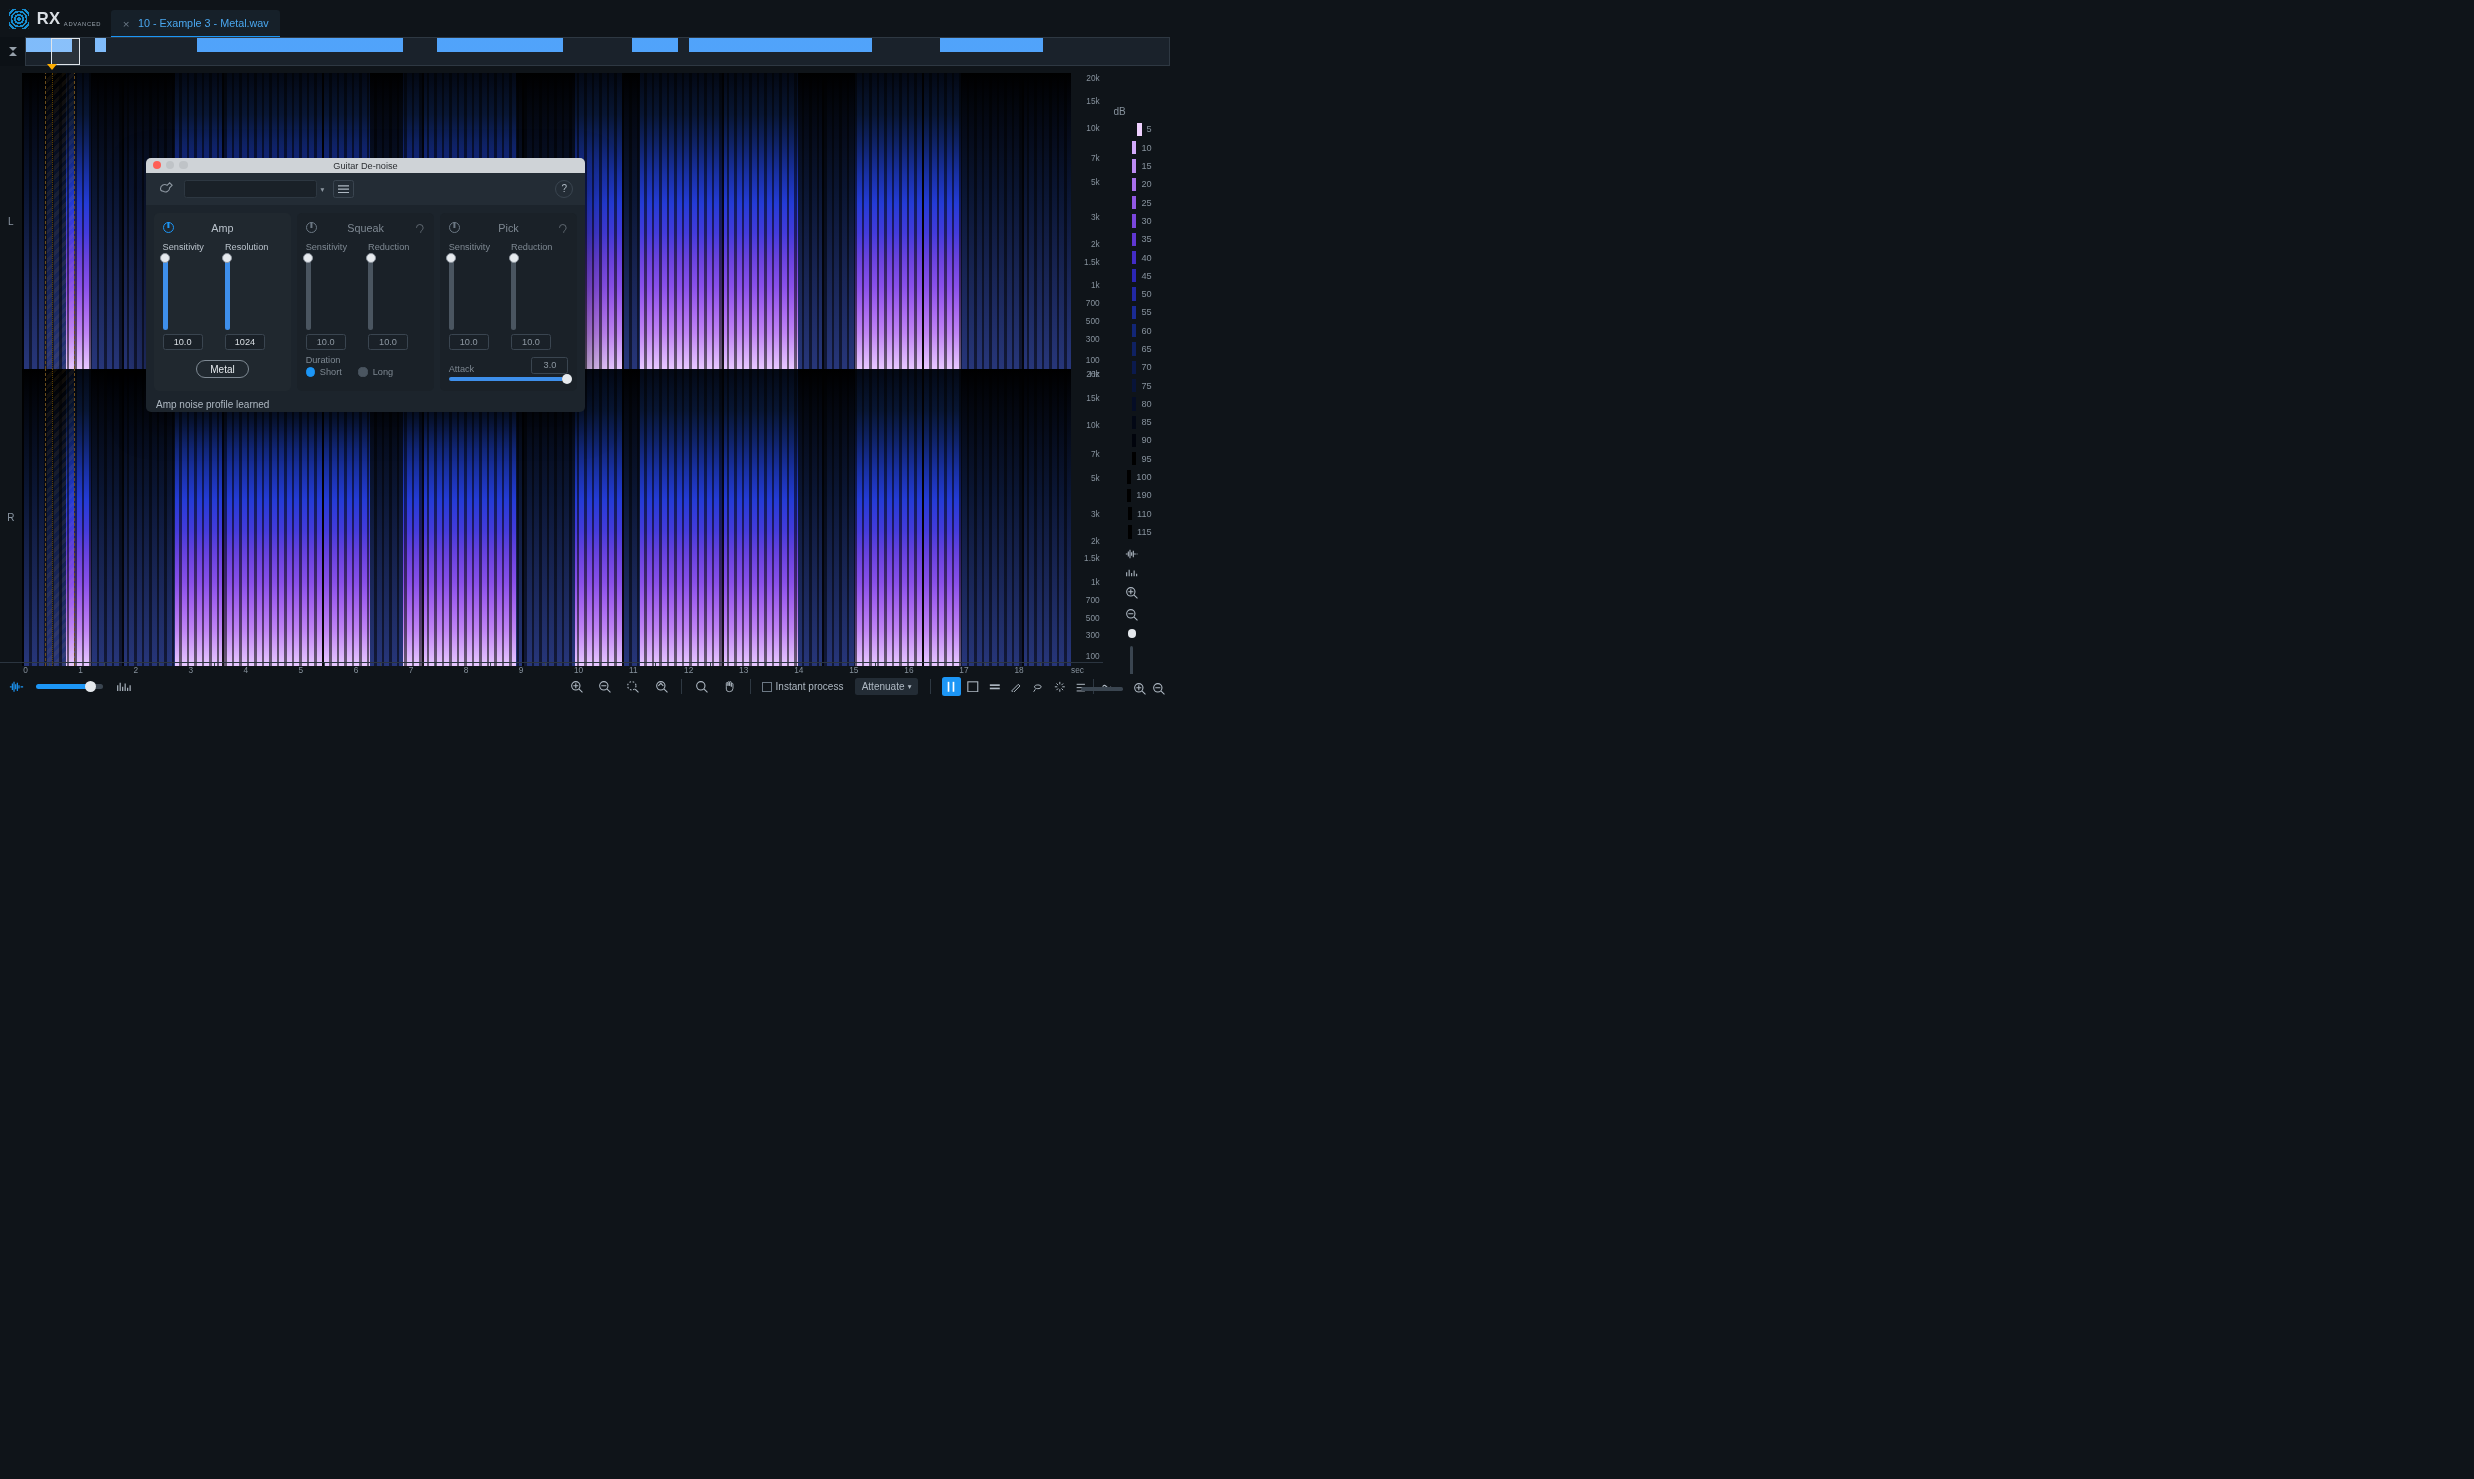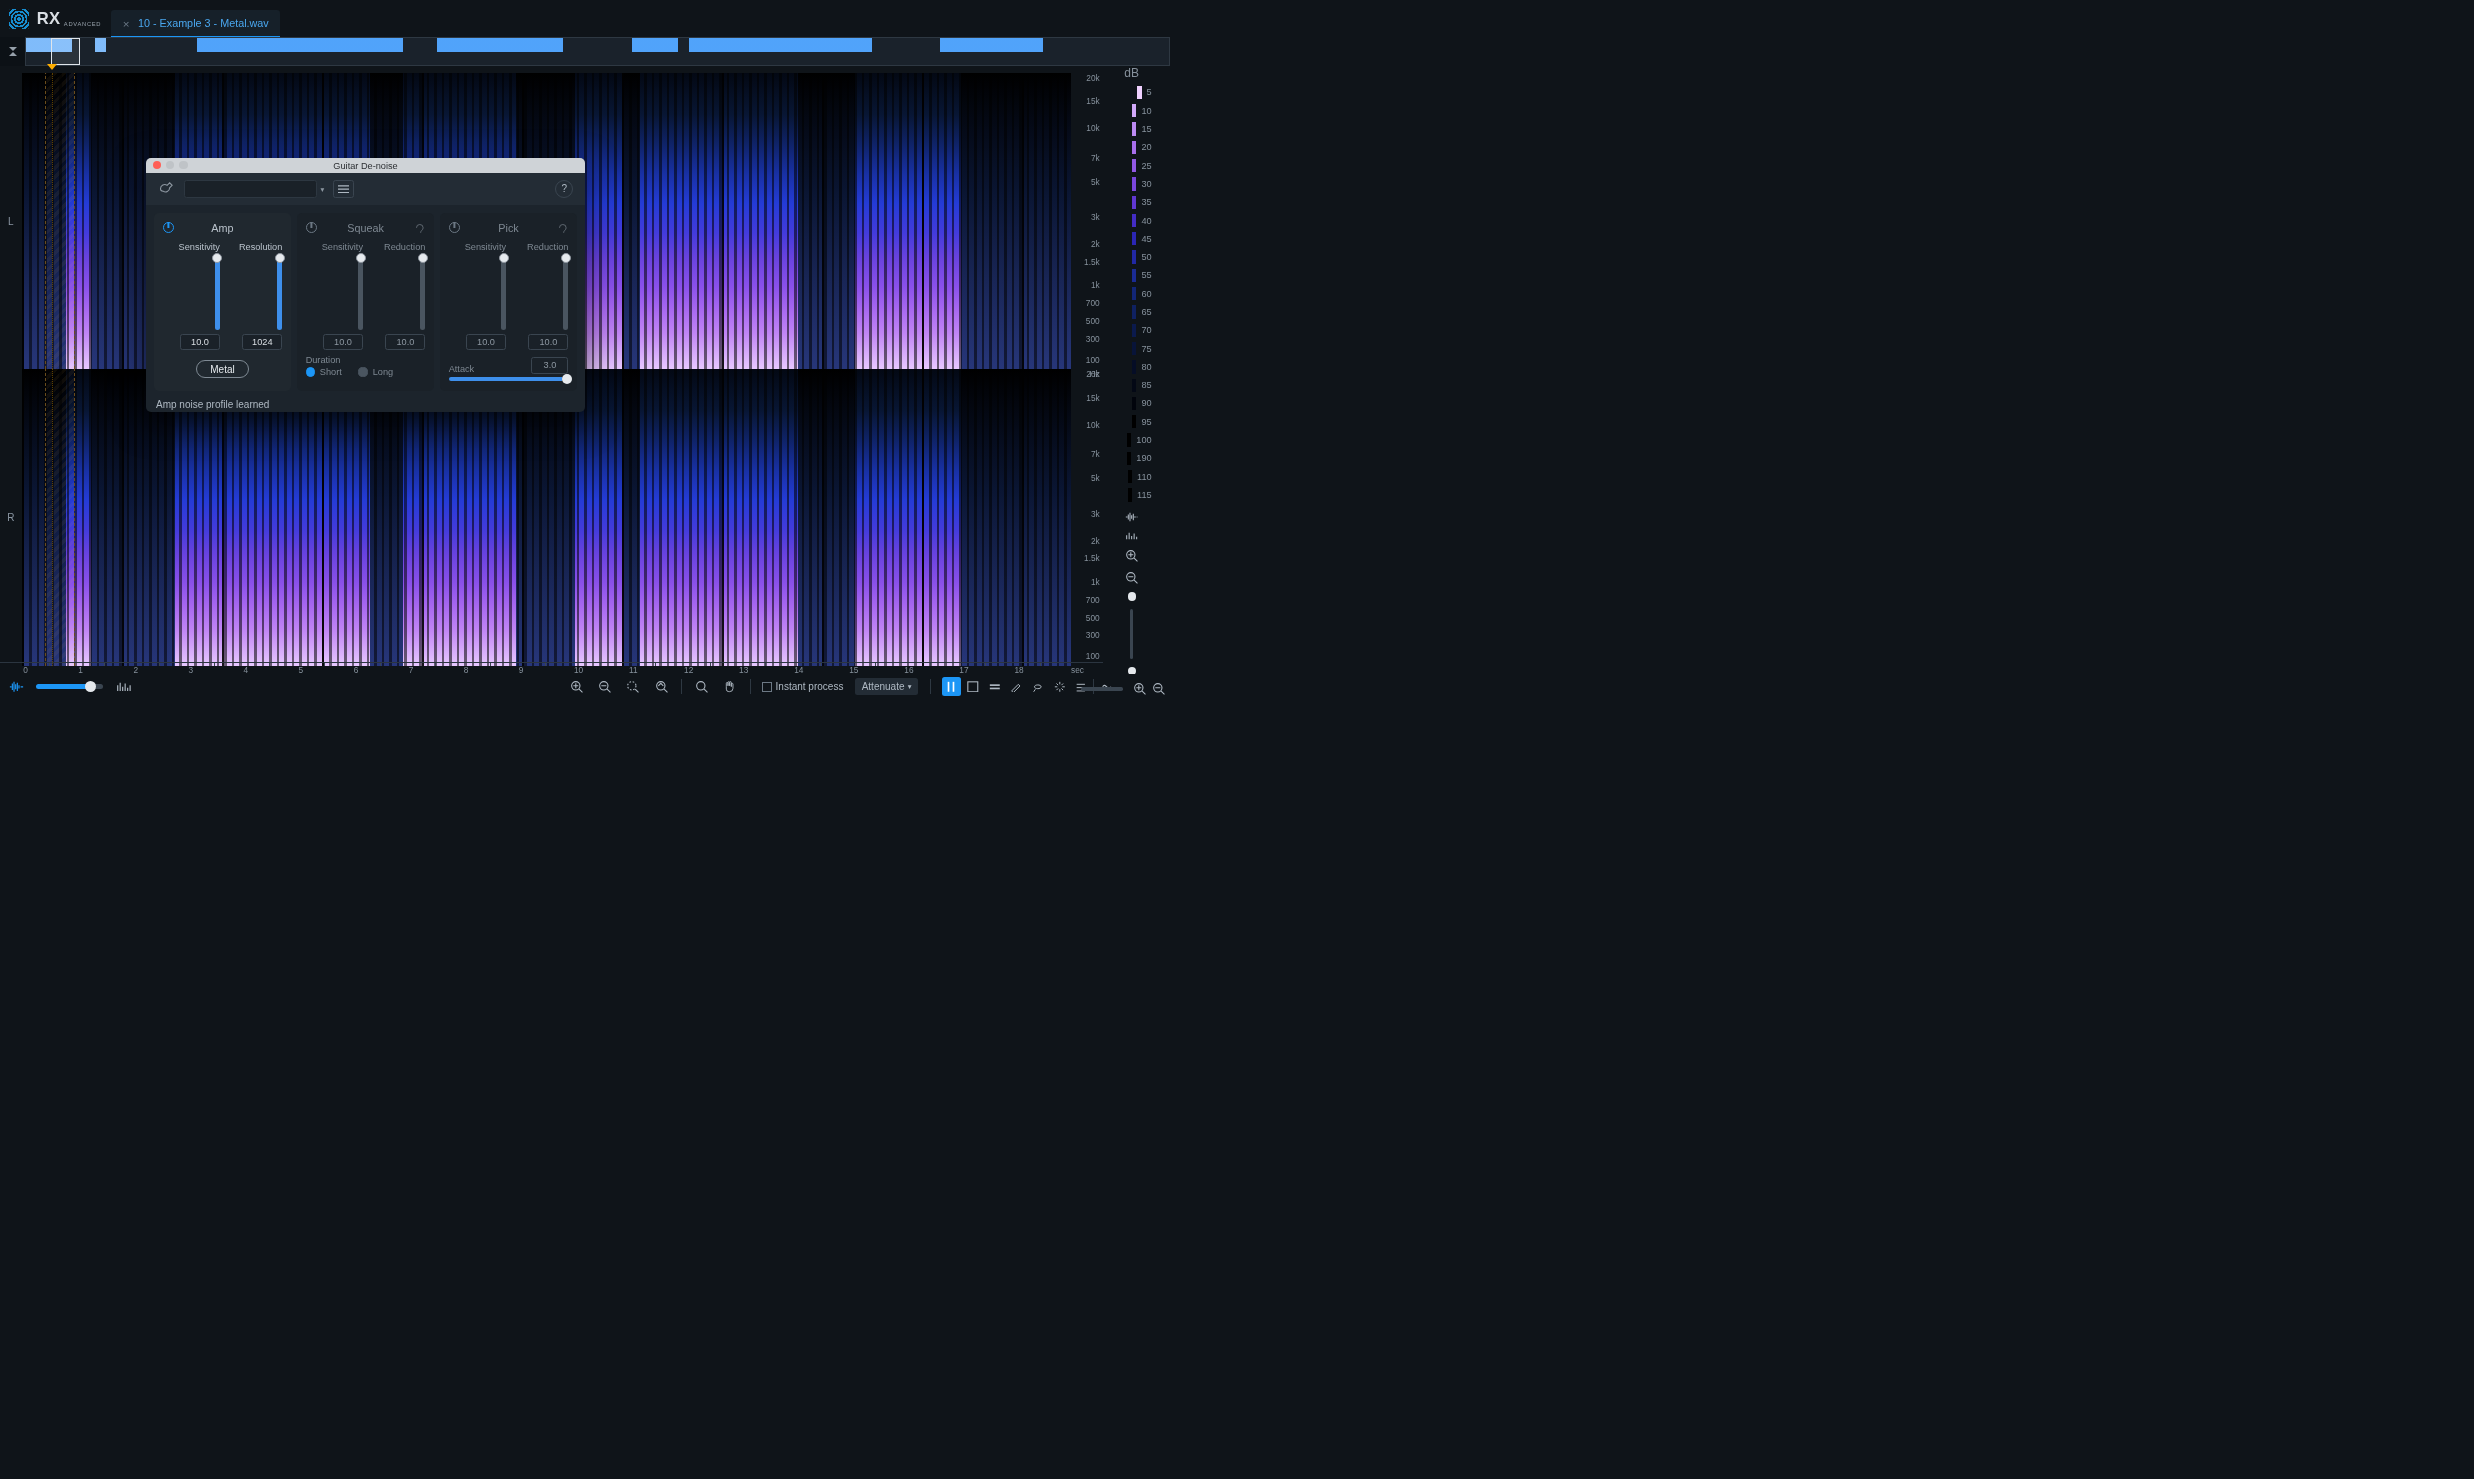--- a/index.html
+++ b/index.html
@@ -130,21 +130,21 @@
     width:32px; position:relative; color:#86919c; font-size:8.3px; text-align:right;
     padding-right:3.3px;
   }
   .freq-rail span{ position:absolute; right:3.3px; }
 
   
   .db-rail{
     position:absolute; top:66px; bottom:33px; right:18.3px; width:40px;
     color:#86919c; font-size:9.2px; text-align:right;
   }
-  .db-rail .headers{ display:flex; justify-content:center; font-size:12px; padding:0 1.7px 3.3px; }
+  .db-rail .headers{ display:flex; justify-content:flex-start; font-size:10px; padding:0 1.7px 3.3px;margin-top:40px; }
   .db-rail .tick{ display:flex; align-items:center; justify-content:flex-end; gap:5px; height:18.3px;}
   .db-rail .swatch{ width:4.2px; height:13.3px; }
   .db-rail .tools{ margin-top:8.3px; display:flex; flex-direction:column; align-items:center; gap:8.3px; color:#aeb8c2;}
   .db-rail .pin{ width:8.3px;height:8.3px;border-radius:50%;background:#e4e8ec;}
 
   
   .playhead-line{
     position:absolute; top:0; bottom:0; left:30px; width:0;
     border-left:0.8px dotted #ffae00; opacity:.8;
     pointer-events:none;
@@ -225,21 +225,21 @@
   }
   .module.dimmed{ background:#1a2128; color:#7e8892;}
   .mod-head{ display:flex; align-items:center; justify-content:space-between; margin-bottom:3.3px;}
   .pwr{ width:11.6px;height:11.6px;border:1.2px solid #1c96f6;border-radius:50%;position:relative;}
   .pwr::after{content:"";position:absolute;left:50%;top:-0.8px;width:1.2px;height:5.8px;background:#1c96f6;transform:translateX(-50%);}
   .module.dimmed .pwr{border-color:#6c7884;}
   .module.dimmed .pwr::after{background:#6c7884;}
   .mod-title{ font-size:10.8px;}
   .ear{ width:11.6px;height:11.6px; opacity:.6;}
   .params{ display:flex; gap:5px; }
-  .param{ flex:1; display:flex; flex-direction:column; align-items:flex-end; gap:3.3px;}
+  .param{ flex:1; display:flex; flex-direction:column; align-items:flex-start; gap:3.3px;}
   .param-label{ font-size:9.2px;}
   .vtrack{
     width:5px;height:72px;border-radius:2.5px;background:#36404b; position:relative; margin-top:3.3px;
   }
   .module:not(.dimmed) .vtrack{ background:linear-gradient(#3e8feb,#3e8feb);}
   .module.dimmed .vtrack{ background:linear-gradient(#4a5560,#4a5560);}
   .vtrack .thumb{
     position:absolute; top:-5px; left:50%; transform:translateX(-50%);
     width:10px;height:10px;border-radius:50%;background:#e6eaee;border:0.8px solid #9097a0;
   }

